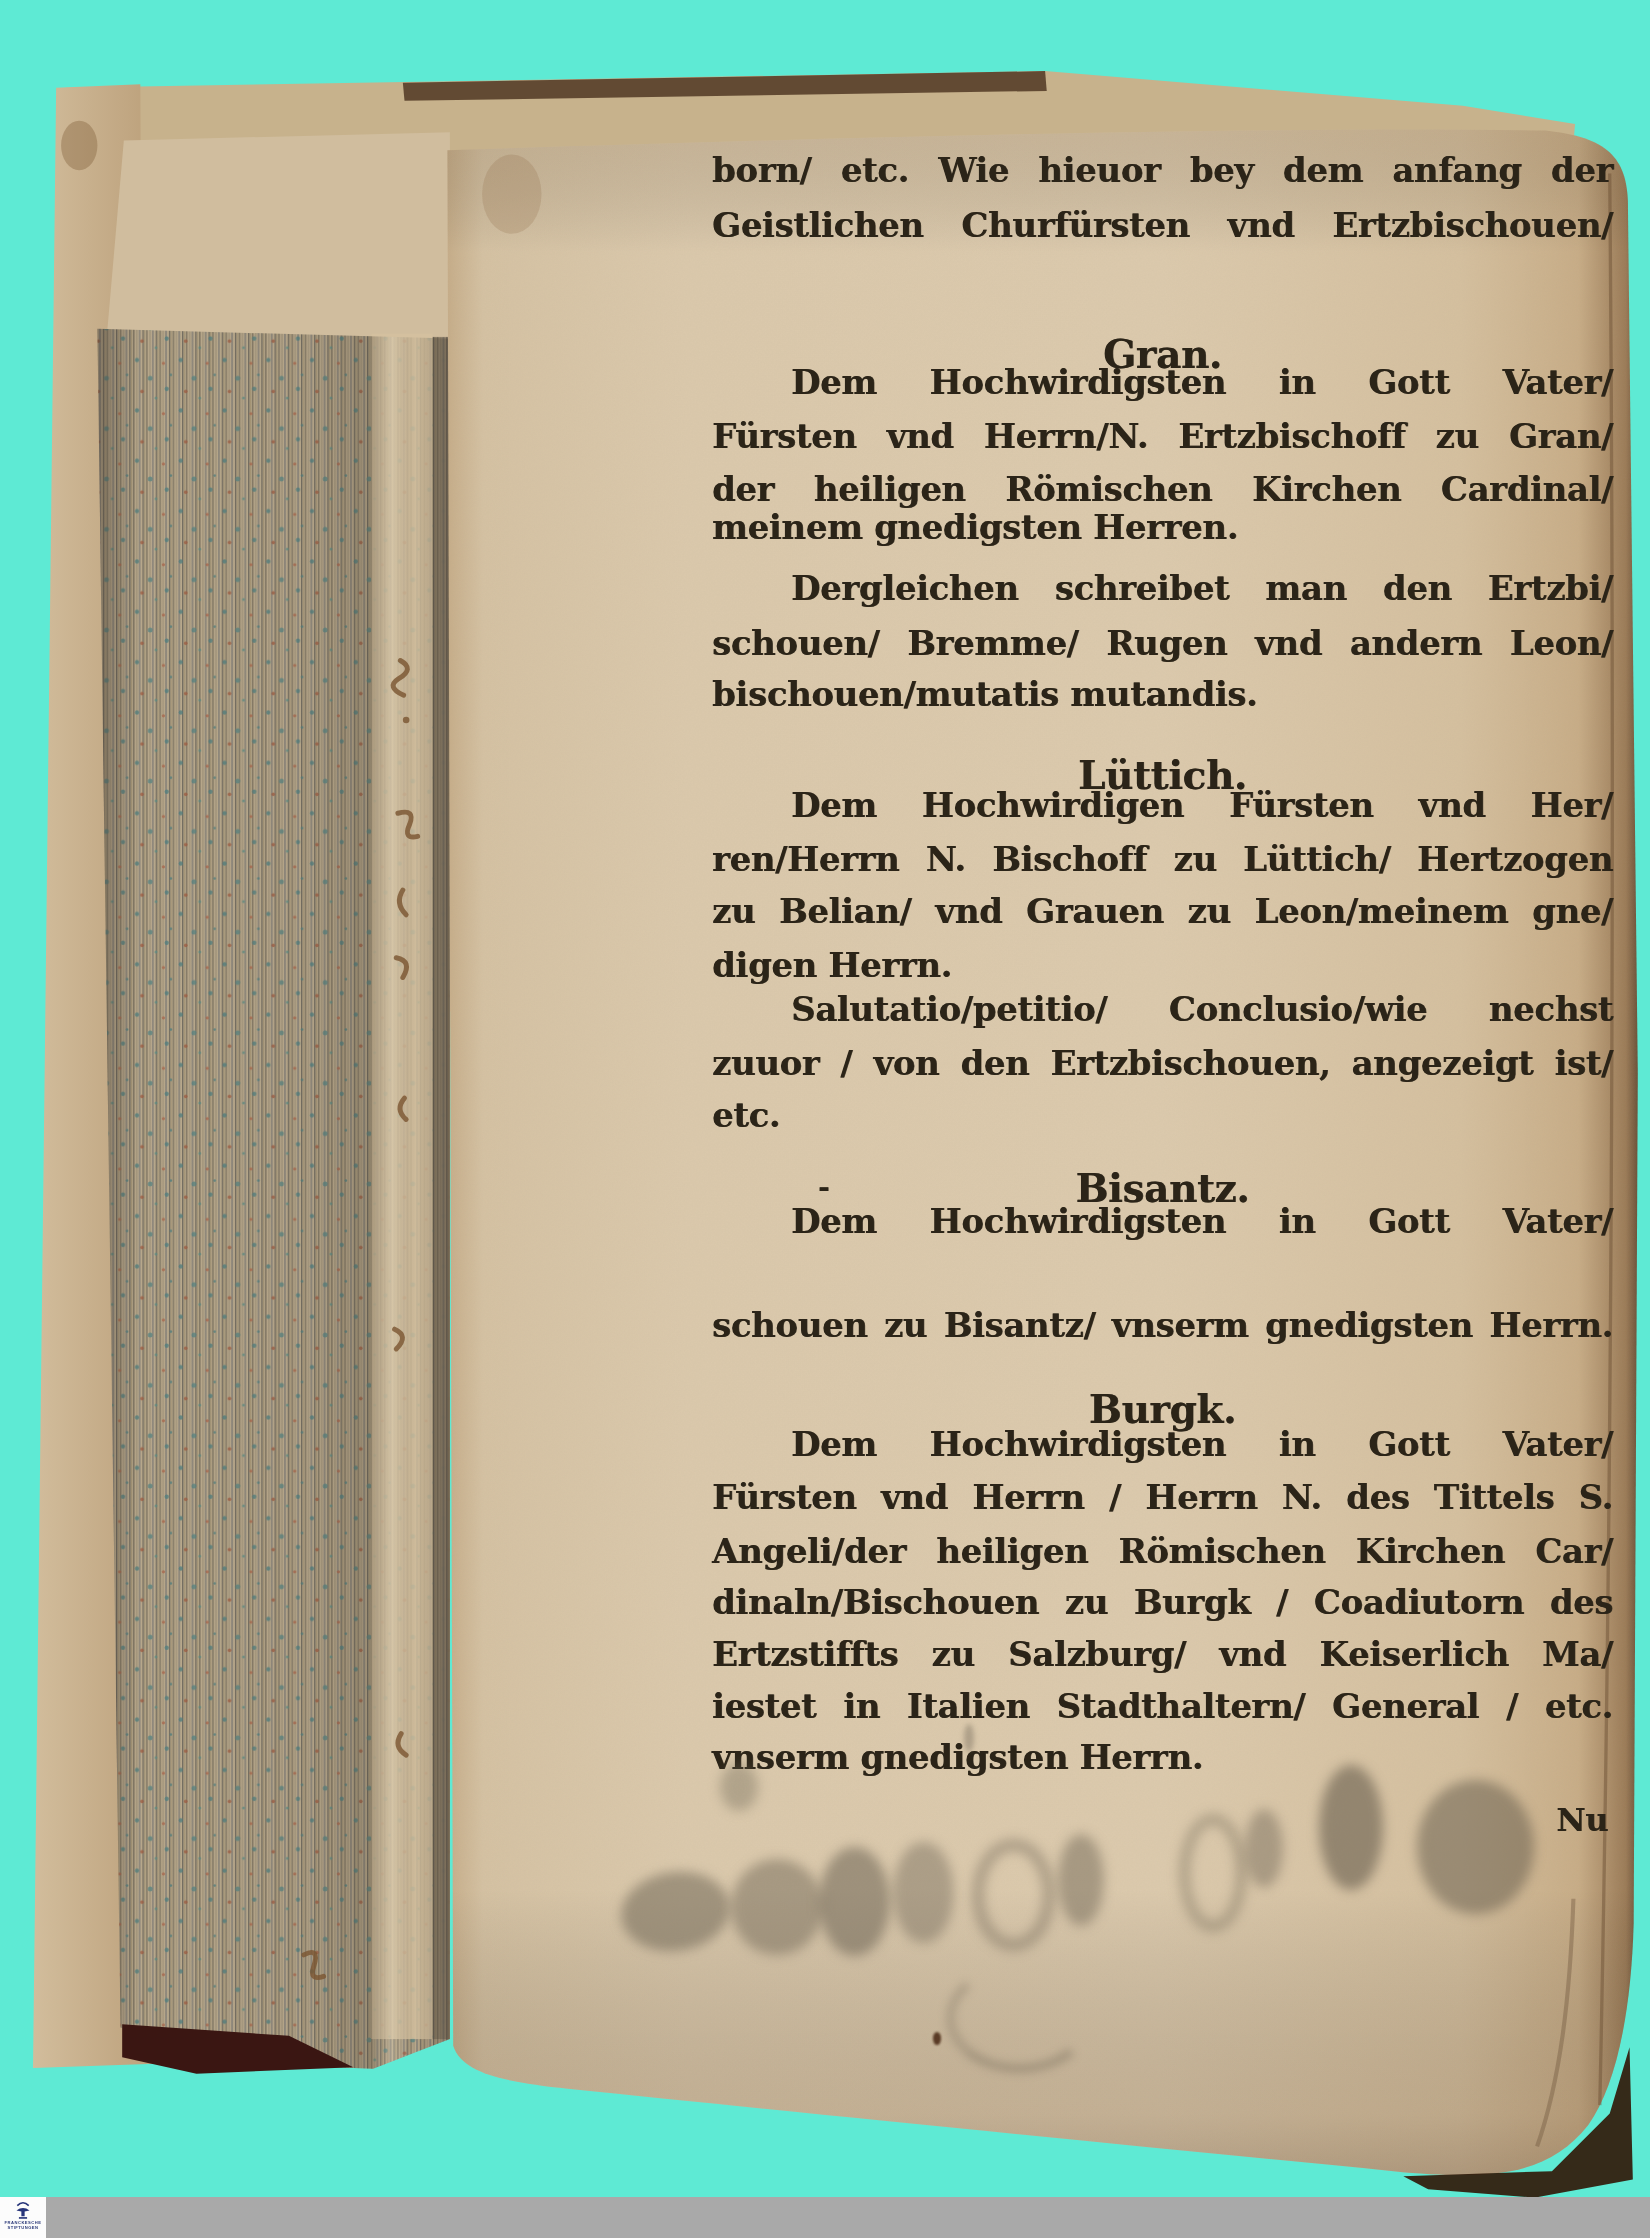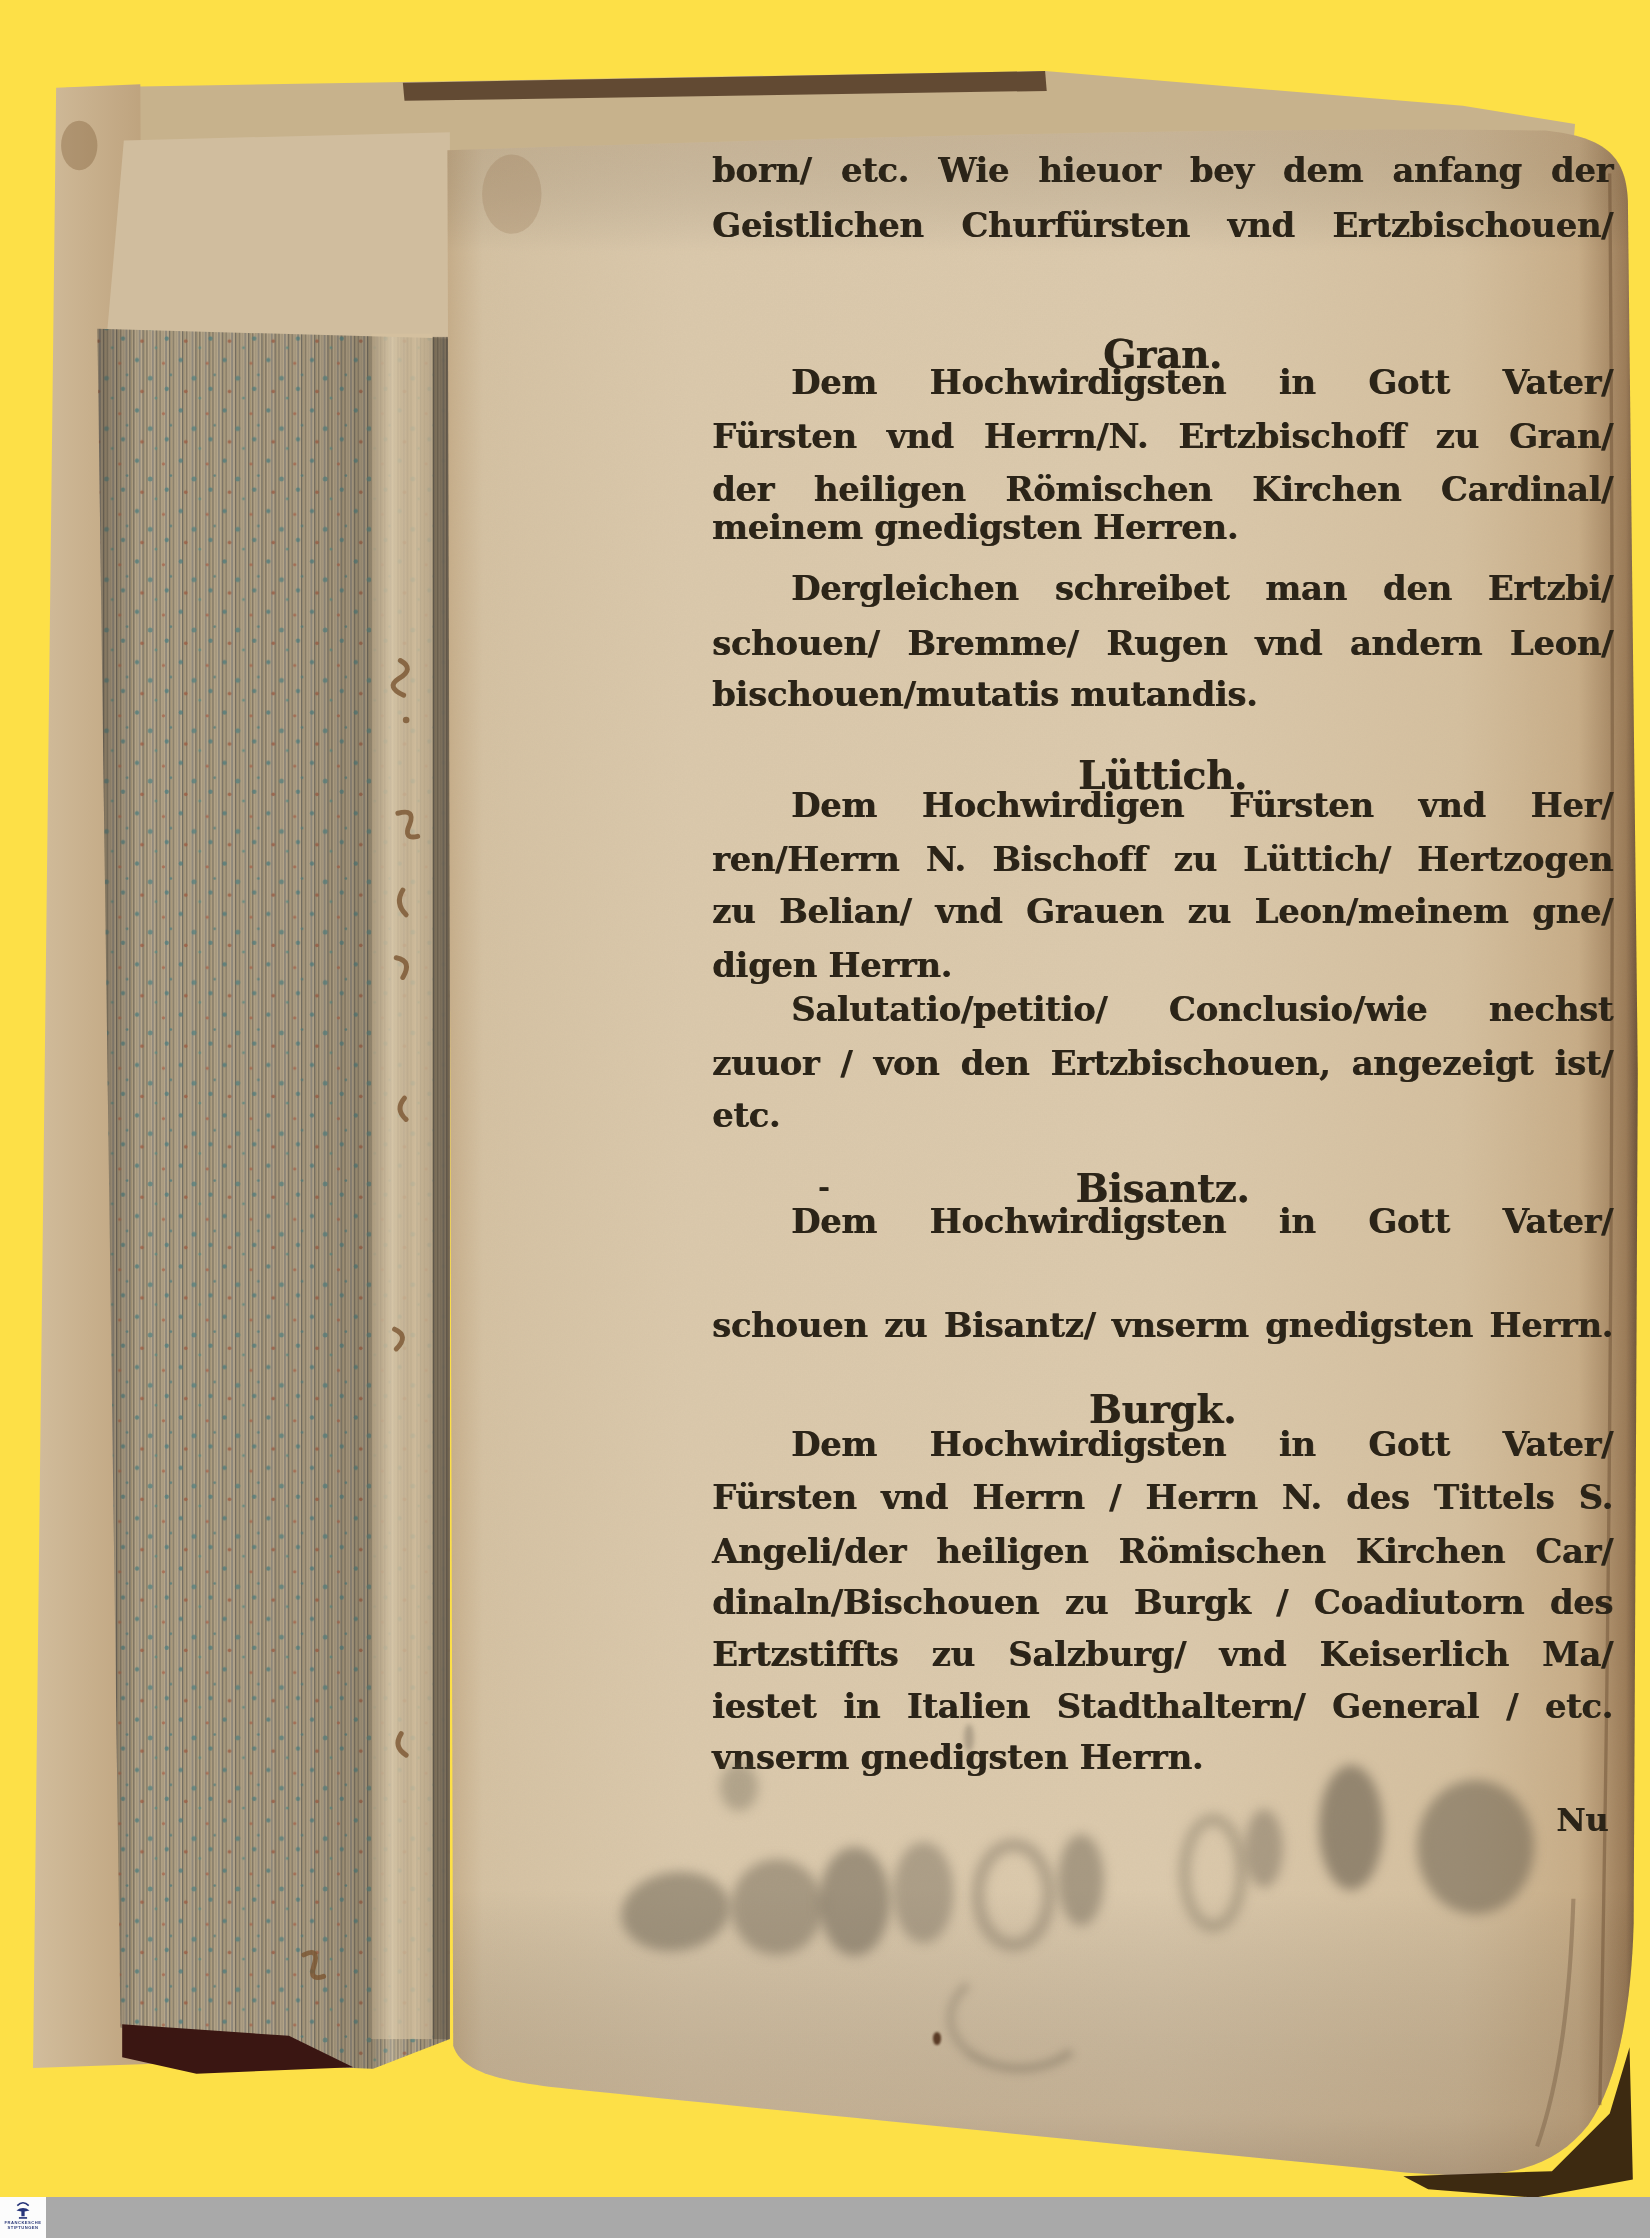--- a/index.html
+++ b/index.html
@@ -1,16 +1,16 @@
 <!DOCTYPE html>
 <html style="font-size:13.2px"><head>
 <meta charset="utf-8">
 <style>
   html,body{margin:0;padding:0;background:#070708;}
-  .stage{position:relative;width:1651px;height:2239px;background:#fde047;overflow:hidden;font-family:"DejaVu Serif",serif;}
+  .stage{position:relative;width:1651px;height:2239px;background:#5eead4;overflow:hidden;font-family:"DejaVu Serif",serif;}
   .stage svg.art{position:absolute;left:0;top:0;}
 
   
   .textblock{position:absolute;left:712px;top:0;width:901px;height:2239px;
     font-family:"DejaVu Serif",serif;font-weight:700;font-size:34px;color:#2b2418;}
   .ln{position:absolute;left:0;width:100%;height:54px;line-height:54px;letter-spacing:-0.4px;
     text-shadow:0.5px 0 0 rgba(43,36,24,.75);box-sizing:border-box;white-space:normal;}
   .j{text-align:justify;text-align-last:justify;}
   .l{text-align:left;}
   .r{text-align:right;}

